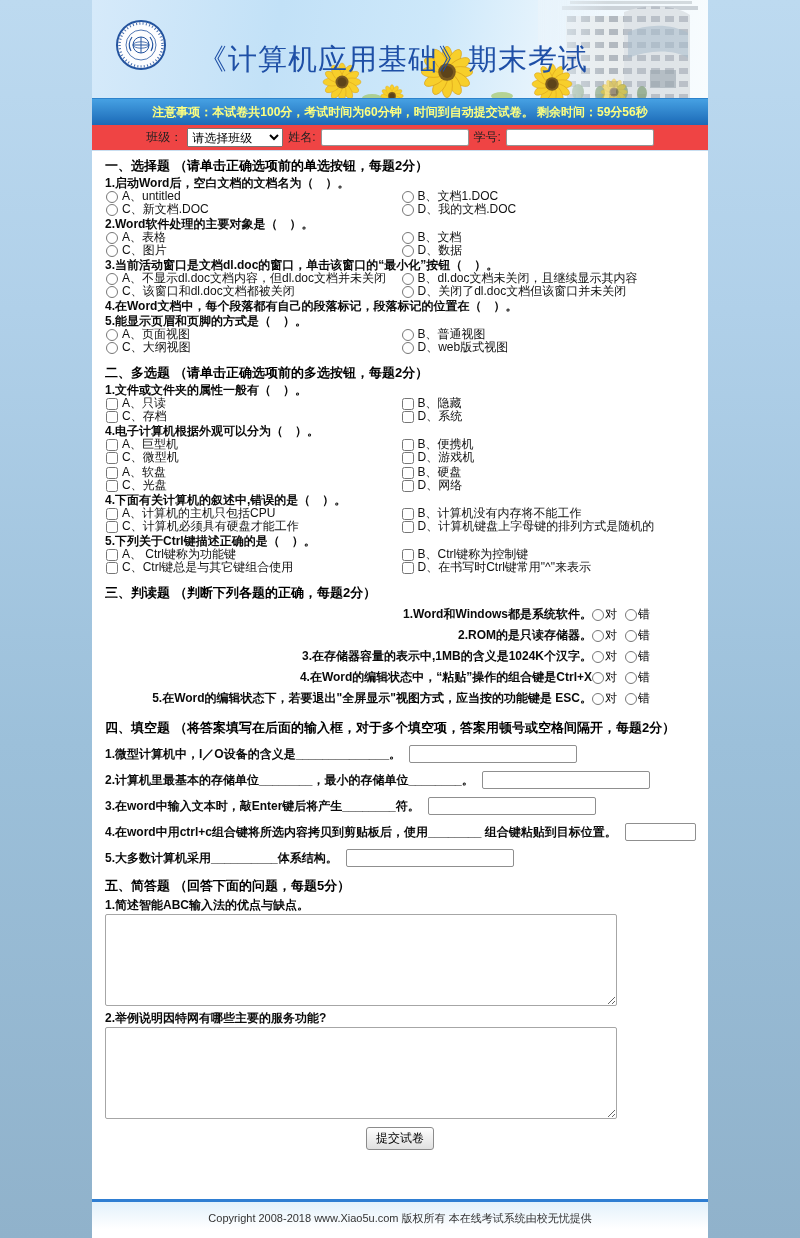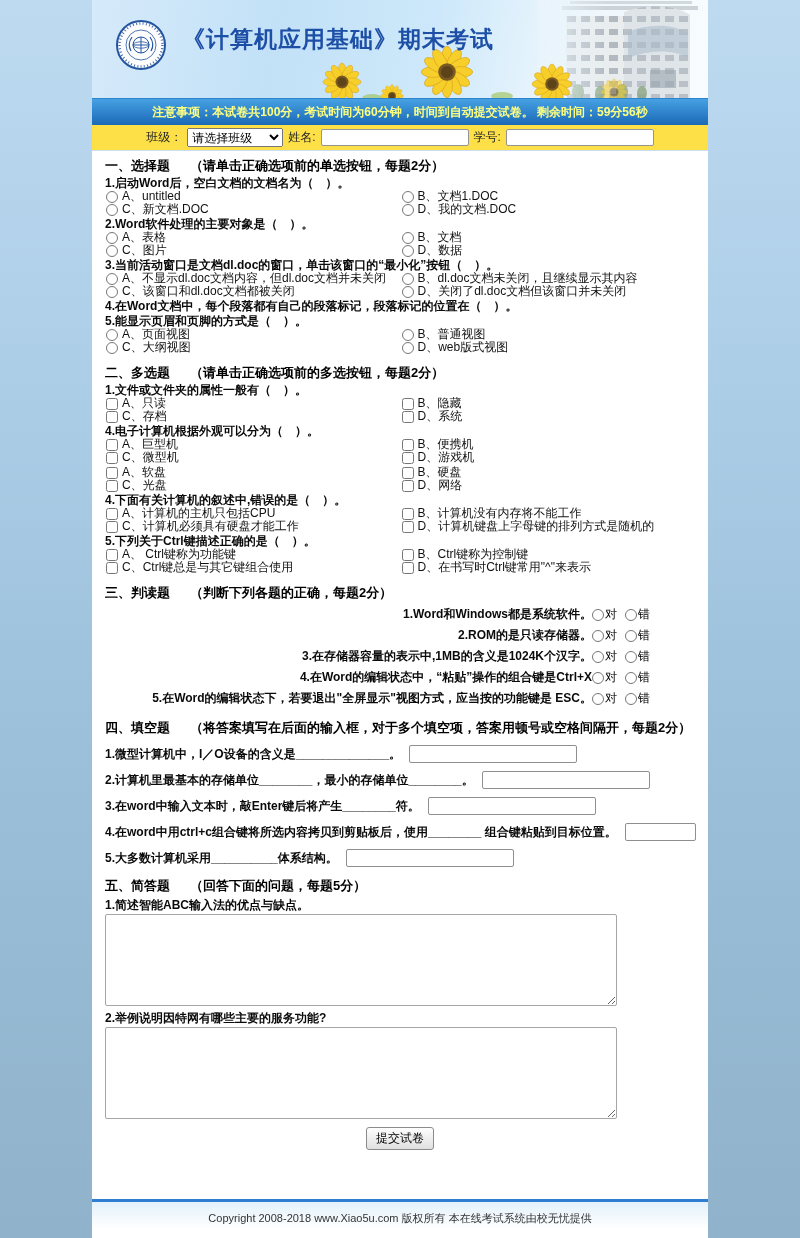--- a/index.html
+++ b/index.html
@@ -12,49 +12,49 @@
   .content {
     position:relative; width:616px; height:1238px;
     margin:0 auto; background:#ffffff;
   }
   
   .banner {
     position:relative; height:98px; overflow:hidden;
     background:linear-gradient(100deg,#d6eafa 0%,#c2e1f7 30%,#cde8fa 55%,#eef7fd 78%,#f8fcfe 100%);
   }
   .banner h1 {
-    position:absolute; left:90px; top:24px; margin:0;
-    font-size:23px; font-weight:bold; color:#1e4fa6;
+    position:absolute; left:90px; top:24px; margin:16px;
+    font-size:29px; font-weight:normal; color:#1e4fa6;
     letter-spacing:1px; white-space:nowrap; z-index:4;
   }
   .logo   { position:absolute; left:24px; top:20px; z-index:4; }
   .building { position:absolute; right:0; top:0; z-index:1; }
   .flowers  { position:absolute; left:130px; bottom:-10px; z-index:2; }
   
   .notice-bar {
     height:26px; line-height:26px; text-align:center;
     background:linear-gradient(180deg,#46a1e3,#1b69b6);
     border-top:1px solid #2d83cc;
     font-size:12px; font-weight:bold; color:#fdff80; white-space:nowrap;
   }
   
   .student-bar {
-    height:25px; background:#fde047; border-bottom:1px solid #c9def0;
+    height:25px; background:#ef4444; border-bottom:1px solid #c9def0;
     display:flex; align-items:center; justify-content:center; gap:5px;
     font-size:12px; color:#222;
   }
   .student-bar select { width:96px; height:19px; font-size:12px; }
   .student-bar input  { width:148px; height:17px; box-sizing:border-box;
                         border:1px solid #949494; border-radius:2px; }
   
   .paper { padding:8px 12px 0 13px; }
   .sec { margin-top:12px; }
   .sec:first-child { margin-top:0; }
   .sec-title { margin:0 0 4px; font-size:13px; line-height:14px; font-weight:bold; color:#000; }
-  .sec-title .sub { margin-left:20px; }
+  .sec-title .sub { margin-left:4px; }
   .q-text { font-size:12px; line-height:13px; font-weight:bold; color:#0a0a0a; white-space:nowrap; }
   .question { margin-bottom:2px; }
   .options { display:grid; grid-template-columns:1fr 1fr; }
   .option { display:flex; align-items:center; height:13px; font-size:12px; color:#111; white-space:nowrap; }
   .option input { width:12px; height:12px; margin:0 4px 0 1px; flex:0 0 auto; }
   
   .judge-row { display:flex; align-items:center; justify-content:flex-end; height:21px; }
   .judge-opts { display:flex; align-items:center; gap:8px; padding-right:46px; font-size:12px; font-weight:normal; }
   .judge-opt { display:flex; align-items:center; }
   .judge-opt input { width:12px; height:12px; margin:0 1px 0 0; }

